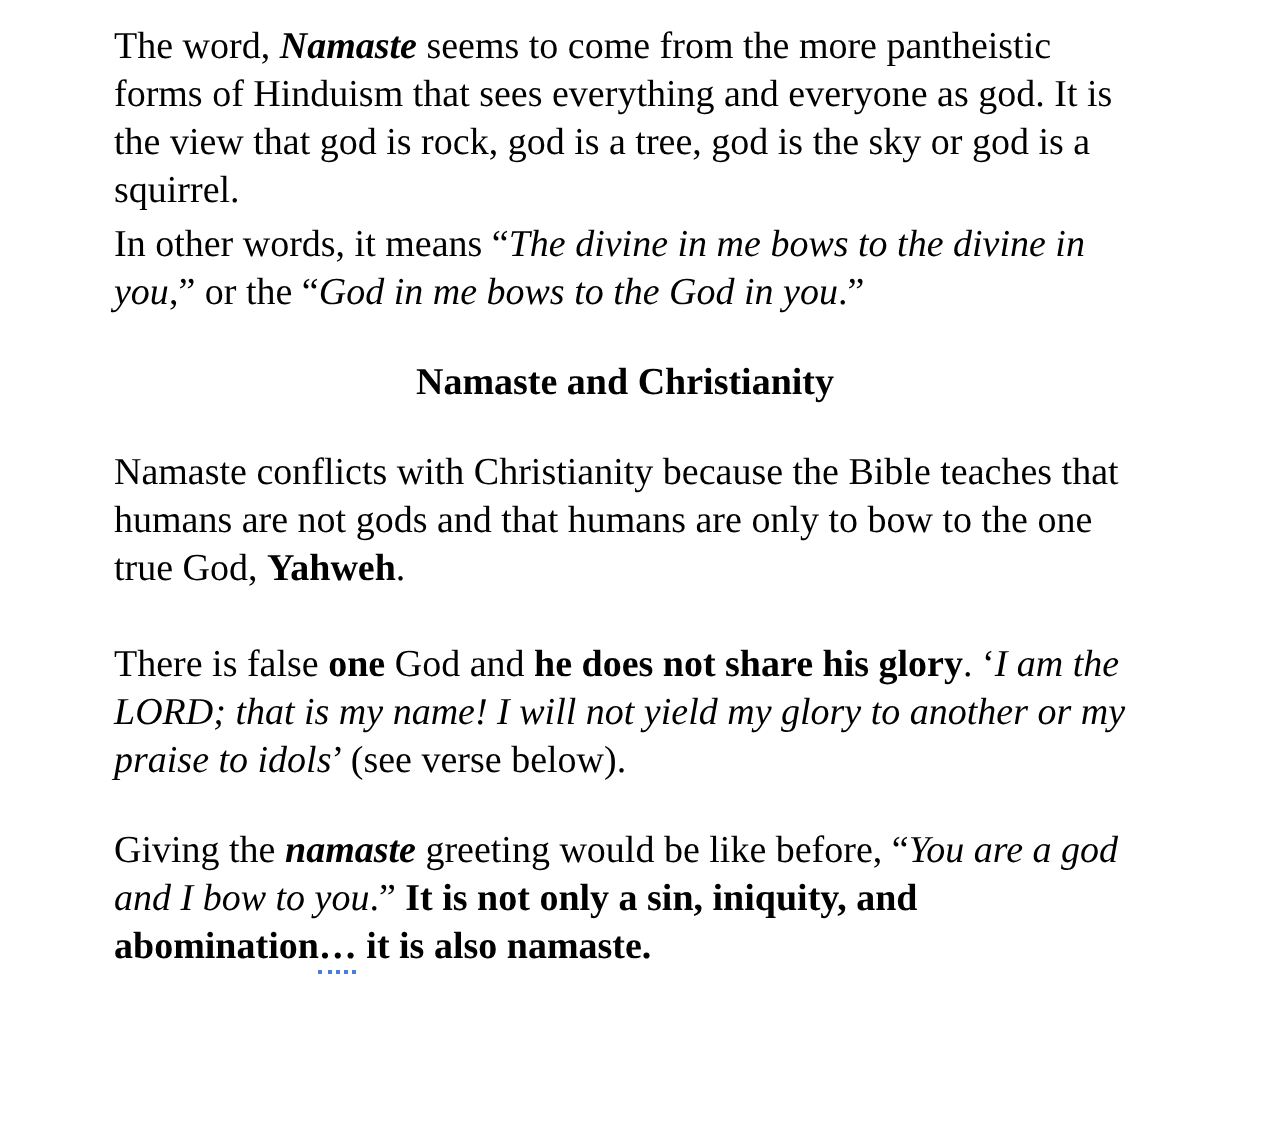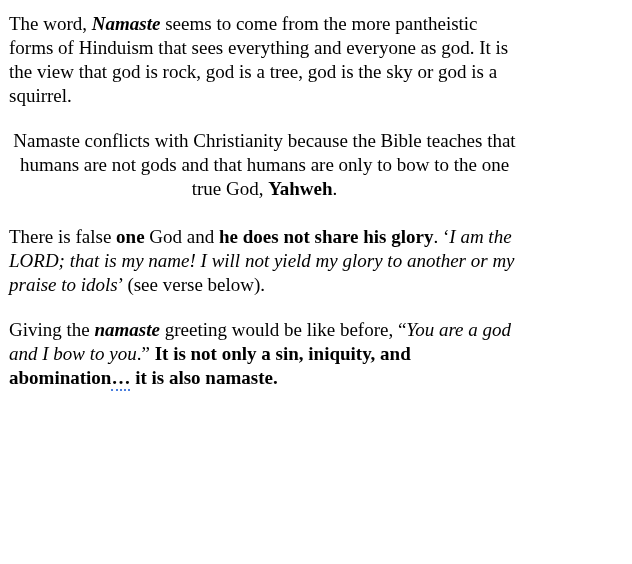--- a/index.html
+++ b/index.html
@@ -11,49 +11,52 @@
     width: 529px;
     height: 564px;
     box-sizing: border-box;
     padding: 12px 9px 0 9px;
     overflow: hidden;
     background: #ffffff;
     color: #000000;
     font-family: "Liberation Serif", serif;
     font-size: 19px;
     line-height: 24px;
+    margin-left: 48px;
   }
   .block {
     margin: 0;
     padding: 0;
     font-size: 19px;
     font-weight: normal;
   }
   .heading {
     text-align: center;
     font-weight: bold;
   }
   
   .b0 { margin-top: 0; }
   .b1 { margin-top: 3px; }
   .b2 { margin-top: 21px; }
-  .b3 { margin-top: 21px; text-align: center; }
+  .b3 { margin-top: 21px; }
   .b4 { margin-top: 24px; }
   .b5 { margin-top: 14px; }
   .b6 { margin-top: 22px; }
   .b7 { margin-top: 12px; }
   .b8 { margin-top: 21px; }
   
   .b  { font-weight: bold; }
   .i  { font-style: italic; }
   .u  { text-decoration-thickness: 1.6px; text-underline-offset: 3px; }
   .sc { font-variant: small-caps; }
   .sq { border-bottom: 2px dotted #4a7edd; padding-bottom: 1px; }
 </style>
 </head>
 <body>
 
 <div class="doc">
   <p class="block b0"><span>The word, </span><span class="b i">Namaste</span><span> seems to come from the more pantheistic forms of Hinduism that sees everything and everyone as god. It is the view that god is rock, god is a tree, god is the sky or god is a squirrel.</span></p>
+  <p class="block b1"><span>In other words, it means “</span><span class="i">The divine in me bows to the divine in you</span><span>,” or the “</span><span class="i">God in me bows to the God in you</span><span>.”</span></p>
+  <h1 class="block b2 heading"><span class="b">Namaste and Christianity</span></h1>
   <p class="block b3"><span>Namaste conflicts with Christianity because the Bible teaches that humans are not gods and that humans are only to bow to the one true God, </span><span class="b">Yahweh</span><span>.</span></p>
   <p class="block b4"><span>There is false </span><span class="b u">one</span><span> God and </span><span class="b u">he does not share his glory</span><span>. ‘</span><span class="i">I am the LORD; that is my name! I will not yield my glory to another or my praise to idols</span><span>’ (see verse below).</span></p>
   <p class="block b8"><span>Giving the </span><span class="b i">namaste</span><span> greeting would be like before, “</span><span class="i">You are a god and I bow to you</span><span>.” </span><span class="b u">It is not only a sin, iniquity, and abomination</span><span class="b u sq">…</span><span class="b u"> it is also namaste</span><span class="b">.</span></p>
 </div>
 
 </body></html>

